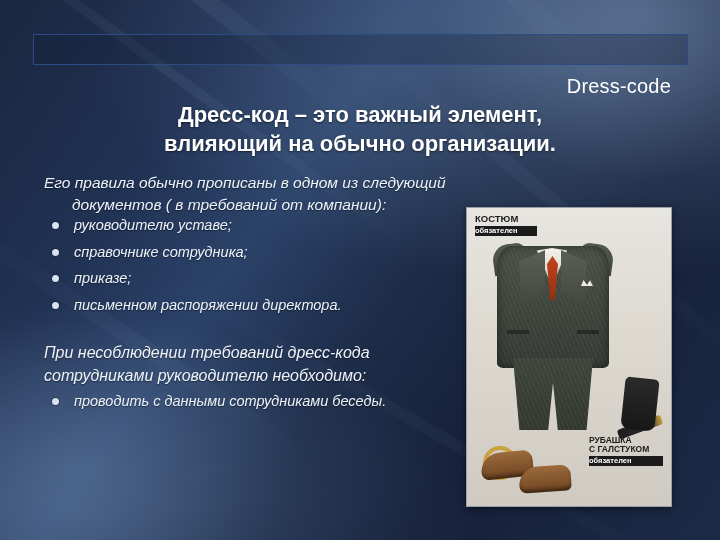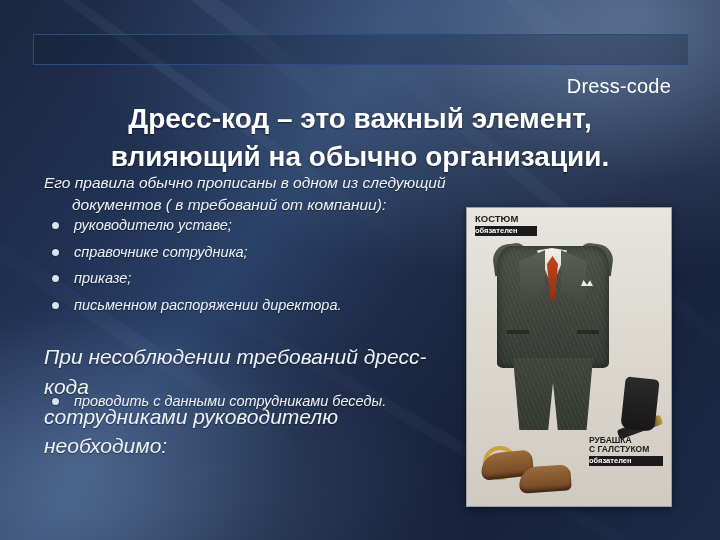--- a/index.html
+++ b/index.html
@@ -66,21 +66,21 @@
   }
 
   
   .heading {
     position: absolute;
     left: 40px;
     top: 100px;
     width: 640px;
     text-align: center;
     color: #ffffff;
-    font-size: 28px;
+    font-size: 22px;
     font-weight: bold;
     line-height: 1.34;
     text-shadow: 0 1px 2px rgba(0,0,0,0.55);
   }
 
   
   .para1 {
     position: absolute;
     left: 44px;
     top: 172px;
@@ -122,21 +122,21 @@
     box-shadow: 0 0 0 1px rgba(0,0,0,0.25);
   }
   #doc-list { left: 44px; top: 218px; }
 
   .para2 {
     position: absolute;
     left: 44px;
     top: 342px;
     width: 420px;
     color: #eef3fa;
-    font-size: 21px;
+    font-size: 16px;
     font-style: italic;
     line-height: 1.42;
     text-shadow: 0 1px 1px rgba(0,0,0,0.45);
   }
   #action-list { left: 44px; top: 394px; }
 
   
   .photo {
     position: absolute;
     left: 466px;

